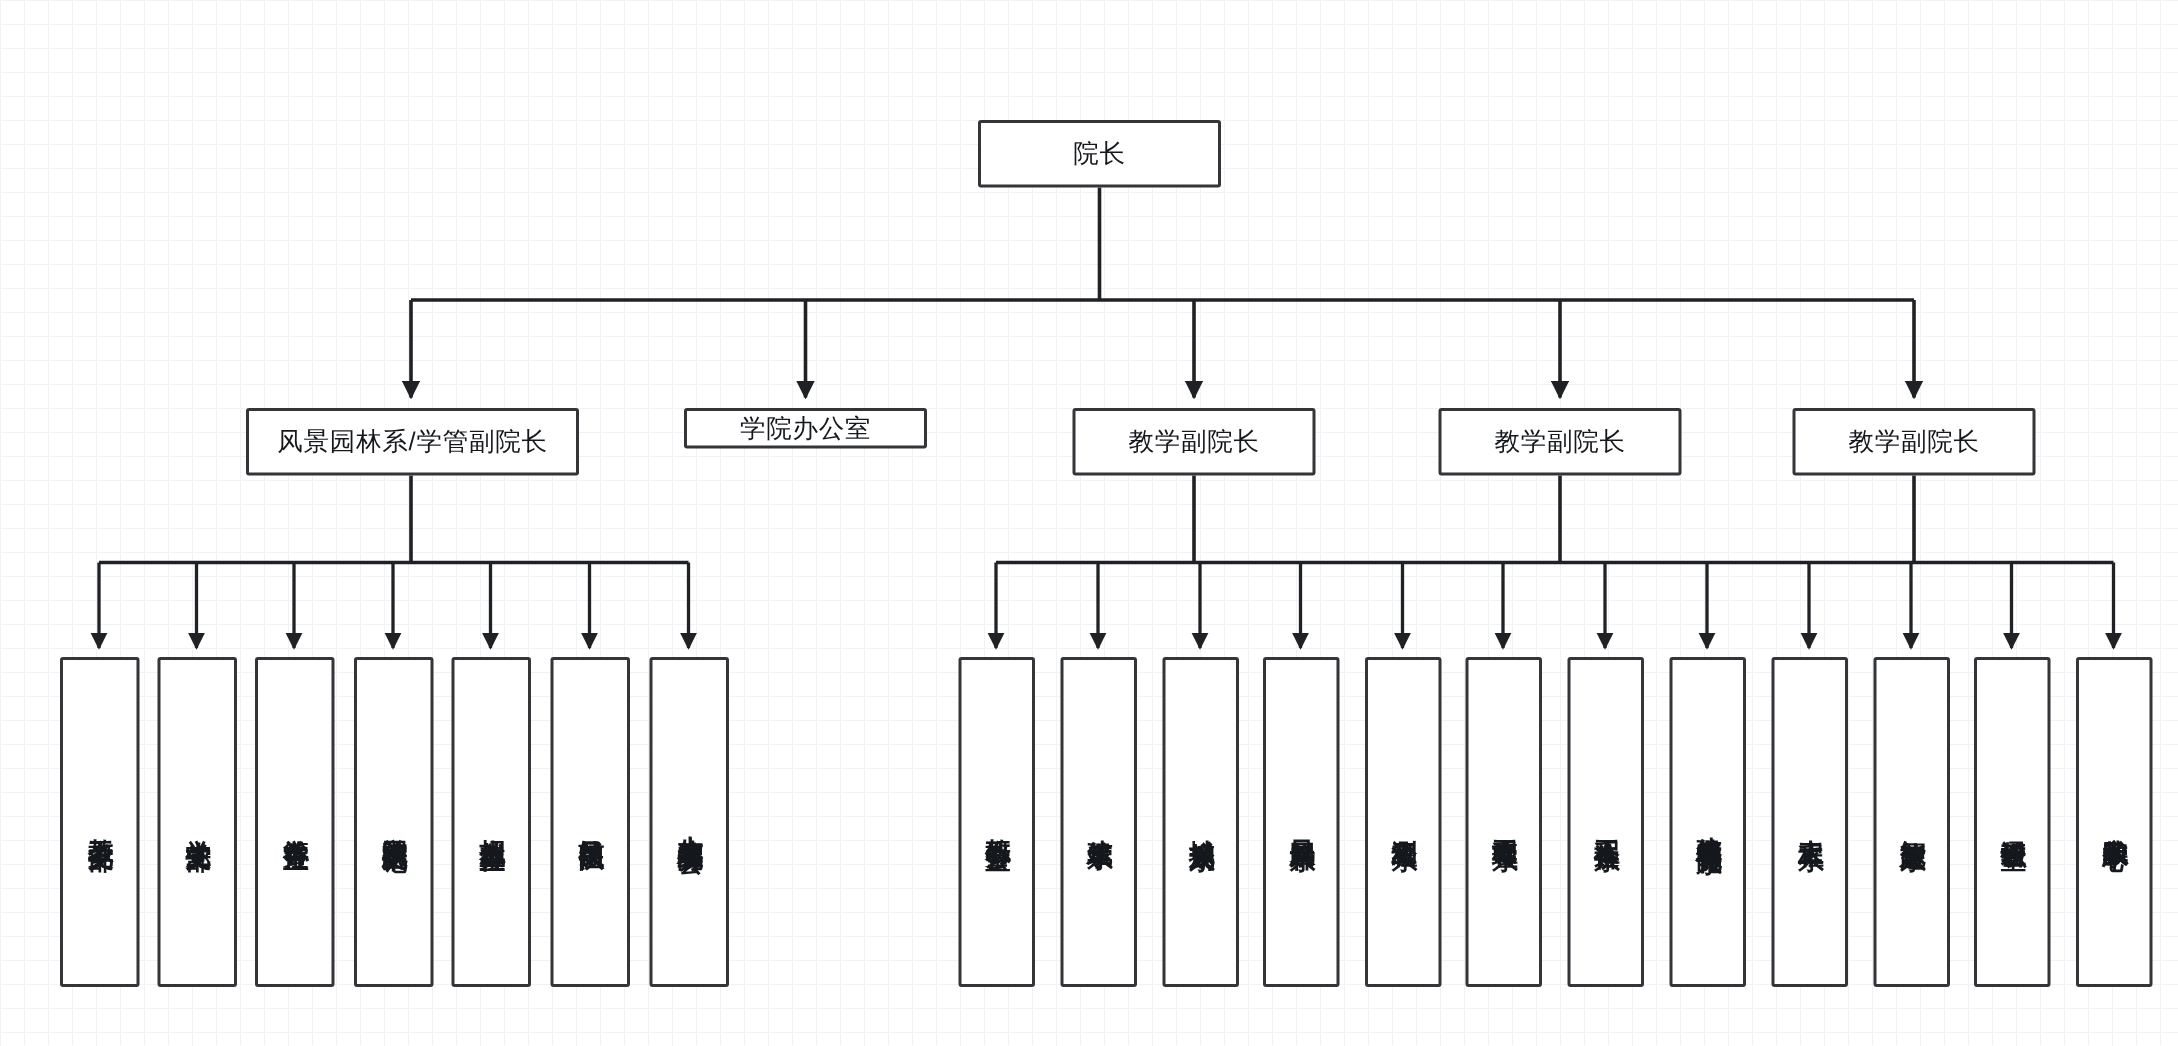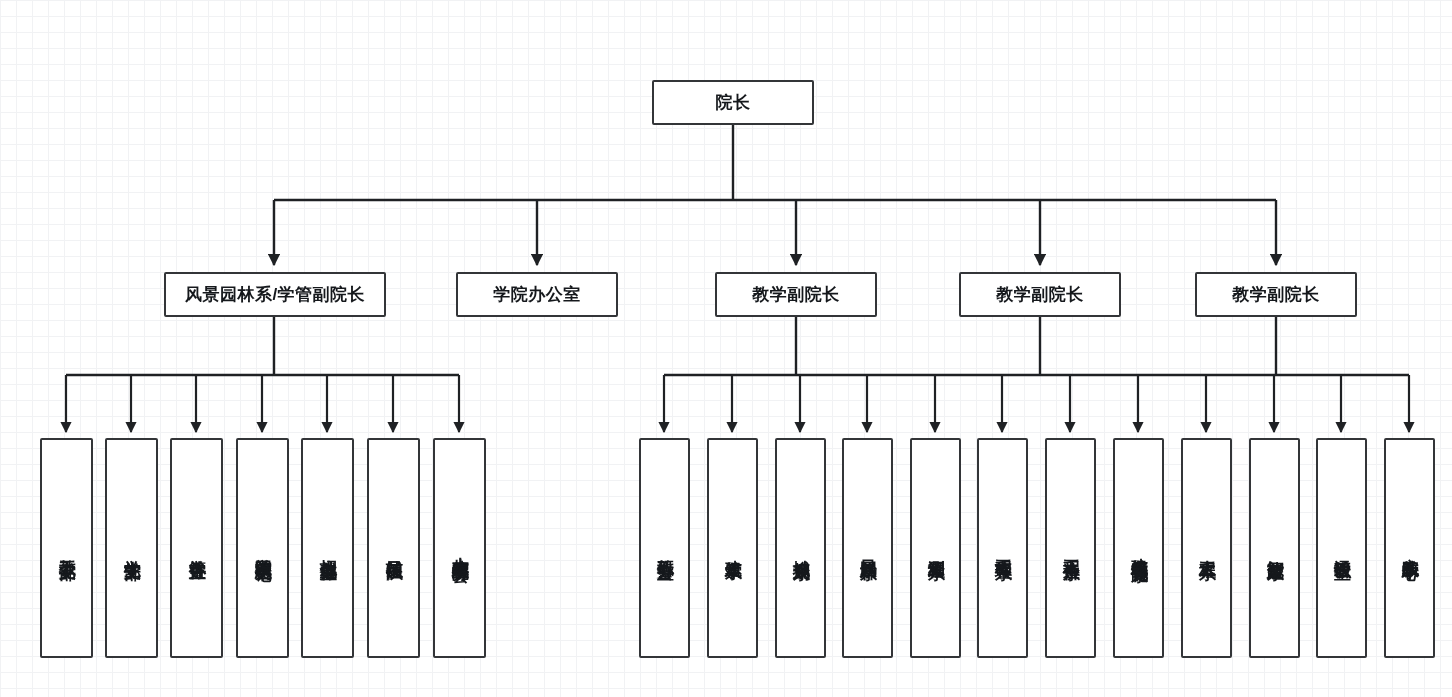--- a/index.html
+++ b/index.html
@@ -41,21 +41,21 @@
     border:2px solid #333538;
     border-radius:2px;
     display:flex;
     align-items:center;
     justify-content:center;
     z-index:2;
     color:#15181c;
   }
   .node-horizontal{
     font-size:17px;
-    font-weight:700;
+    font-weight:400;
     letter-spacing:.5px;
     white-space:nowrap;
   }
   .node-vertical{
     writing-mode:vertical-rl;
     text-orientation:upright;
     font-size:17px;
     font-weight:700;
     line-height:1.22;
     letter-spacing:1px;
@@ -133,21 +133,21 @@
     </g>
   </svg>
 
   <div id="node-layer">
       <div class="node node-horizontal" style="left: 652px; top: 80px; width: 162px; height: 45px;">
         <span>院长</span>
       </div>
       <div class="node node-horizontal" style="left: 164px; top: 272px; width: 222px; height: 45px;">
         <span class="">风景园林系/学管副院长</span>
       </div>
-      <div class="node node-horizontal" style="left: 456px; top: 272px; width: 162px; height: 45px;">
+      <div class="node node-horizontal" style="left: 456px; top: 272px; width: 162px; height: 27px;">
         <span class="">学院办公室</span>
       </div>
       <div class="node node-horizontal" style="left: 715px; top: 272px; width: 162px; height: 45px;">
         <span class="">教学副院长</span>
       </div>
       <div class="node node-horizontal" style="left: 959px; top: 272px; width: 162px; height: 45px;">
         <span class="">教学副院长</span>
       </div>
       <div class="node node-horizontal" style="left: 1195px; top: 272px; width: 162px; height: 45px;">
         <span class="">教学副院长</span>

